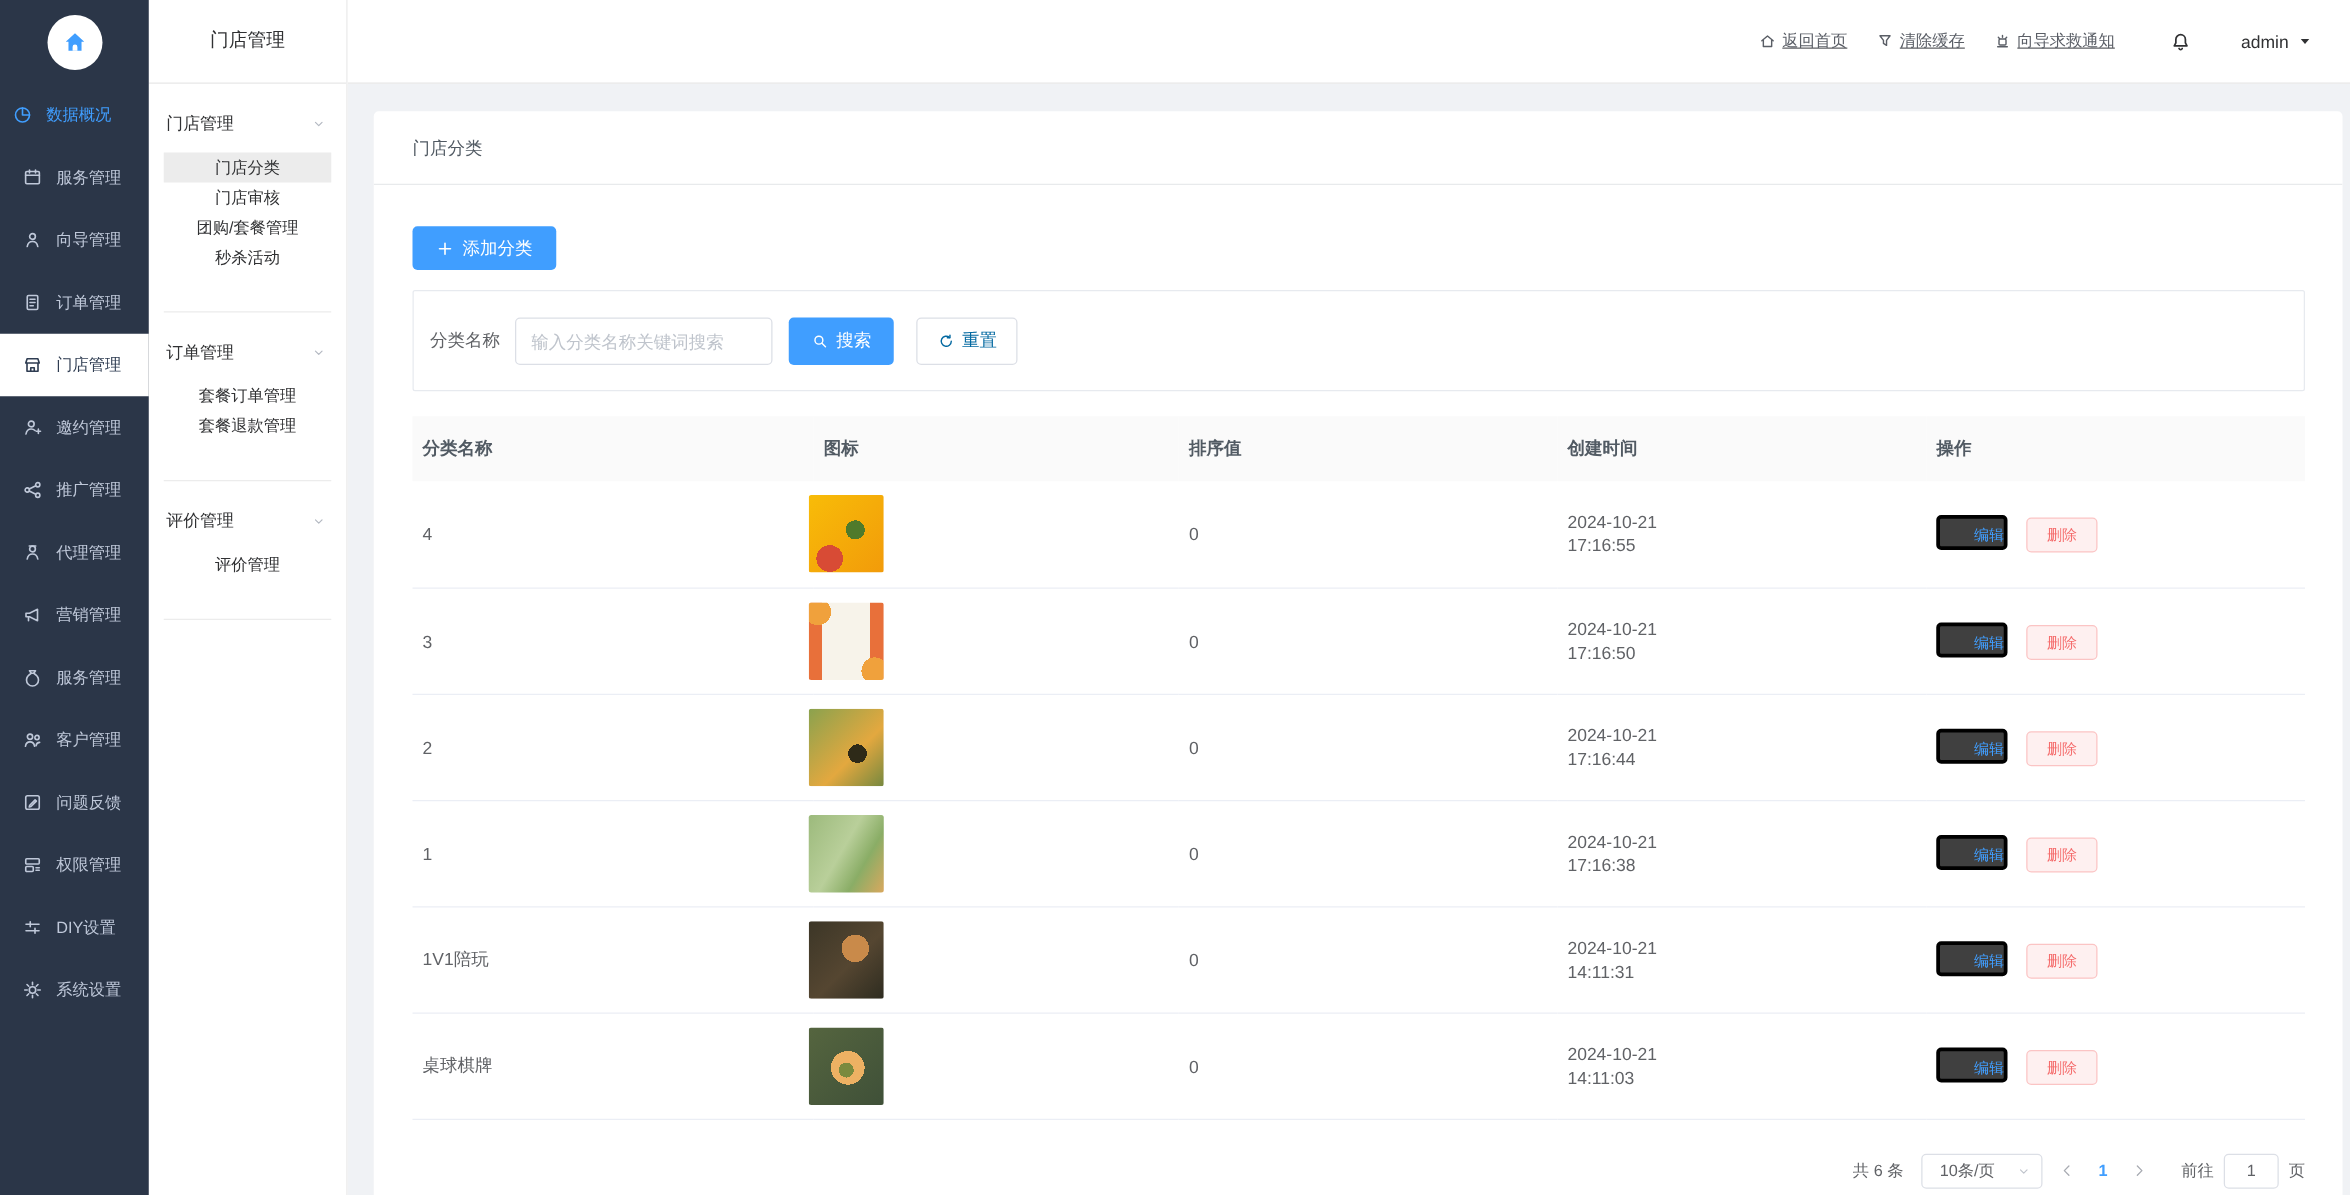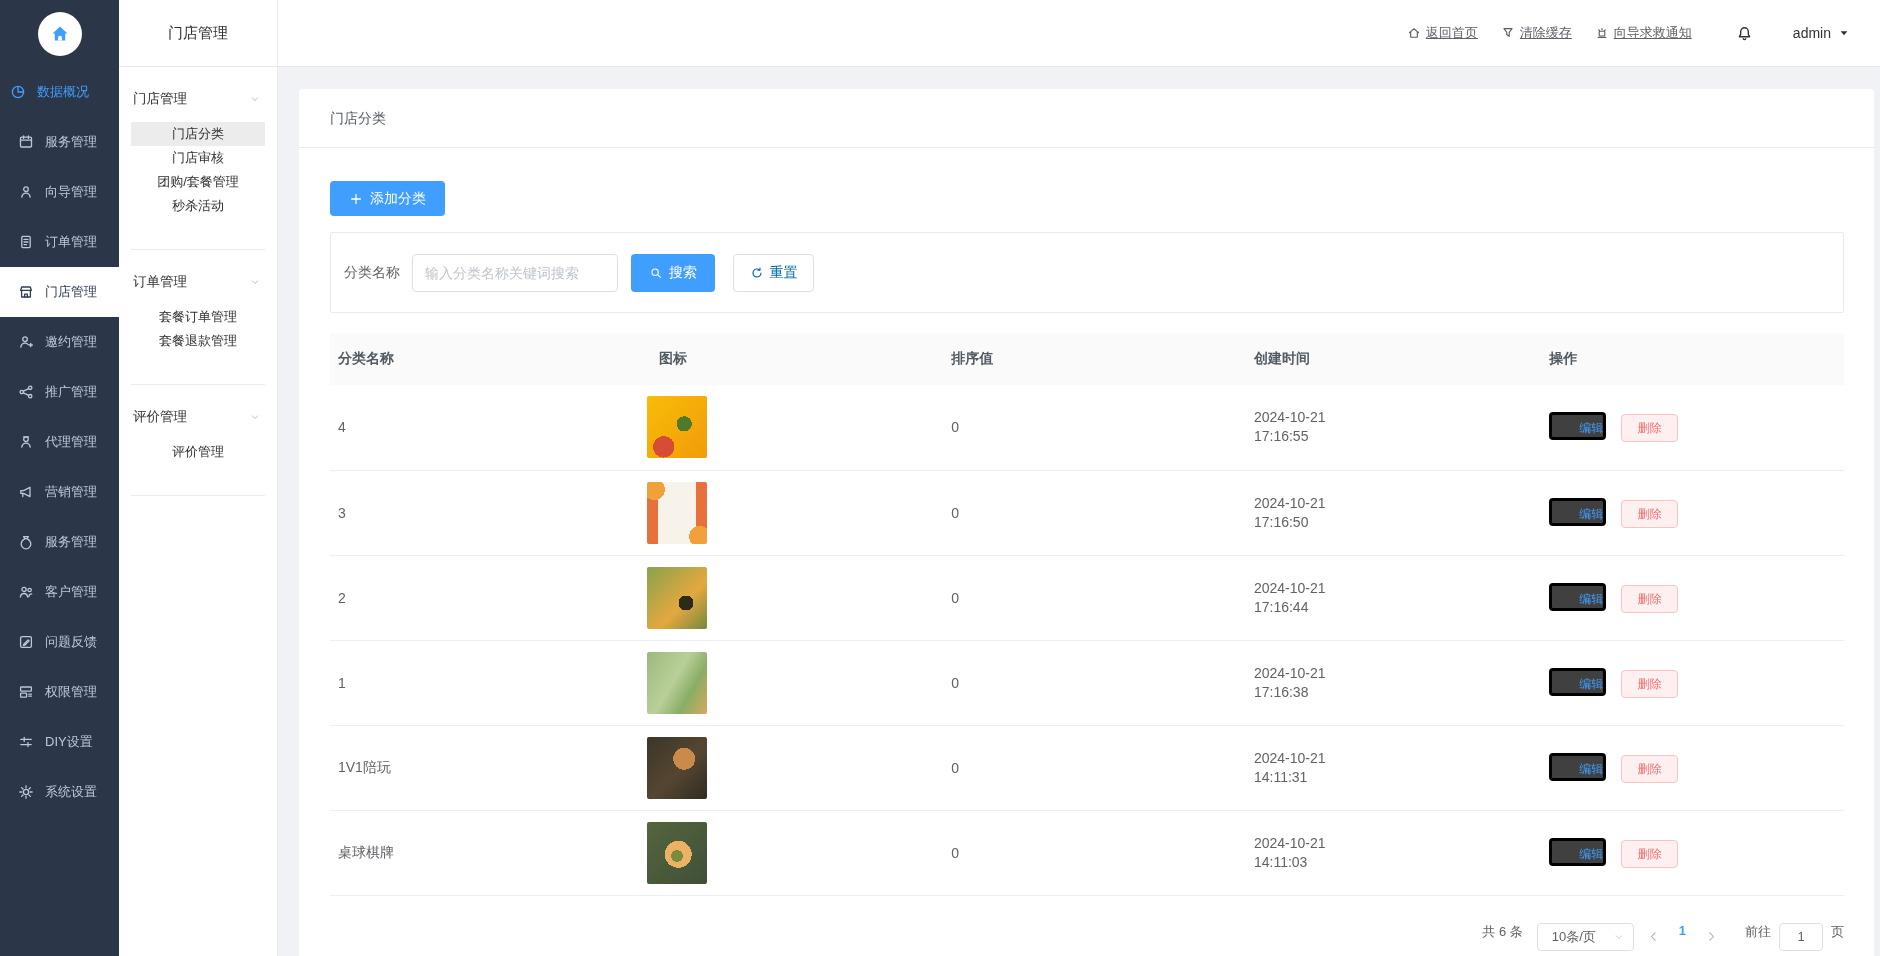--- a/index.html
+++ b/index.html
@@ -77,21 +77,21 @@
   .cat-table tbody td { border-bottom:1px solid #ebeef5; height:85px; padding-left:8px; vertical-align:middle; }
   .cat-img { width:60px; height:62px; border-radius:2px; margin-left:-12px; }
   .dt-line { line-height:19px; }
   .btn-edit { display:inline-block; width:57px; height:28px; line-height:26px; text-align:right;
               background:#404040; border:3px solid #000000; color:#409eff; border-radius:4px;
               font-size:12px; margin-right:15px; cursor:pointer; }
   .btn-delete { display:inline-block; width:57px; height:28px; line-height:26px; text-align:center;
                 background:#fef0f0; border:1px solid #fbc4c4; color:#f56c6c; border-radius:4px;
                 font-size:12px; cursor:pointer; }
 
-  .pagination { margin-top:27px; display:flex; justify-content:flex-end; 
+  .pagination { margin-top:27px; display:flex; justify-content:flex-end; align-items:center;
                 font-size:13px; color:#606266; }
   .pg-total { margin-right:14px; }
   .pg-size { width:97px; height:28px; border:1px solid #dcdfe6; border-radius:4px;
              display:flex; align-items:center; justify-content:space-between;
              padding:0 8px 0 14px; color:#606266; cursor:pointer; background:#fff; }
   .pg-size .chev { color:#c0c4cc; }
   .pg-arrow { padding:0 13px; color:#a8abb2; cursor:pointer; display:flex; align-items:center; }
   .pg-num { color:#409eff; padding:0 6px; font-weight:bold; cursor:pointer; }
   .pg-goto-label { margin:0 8px 0 14px; }
   .pg-goto-input { width:44px; height:28px; border:1px solid #dcdfe6; border-radius:4px;

